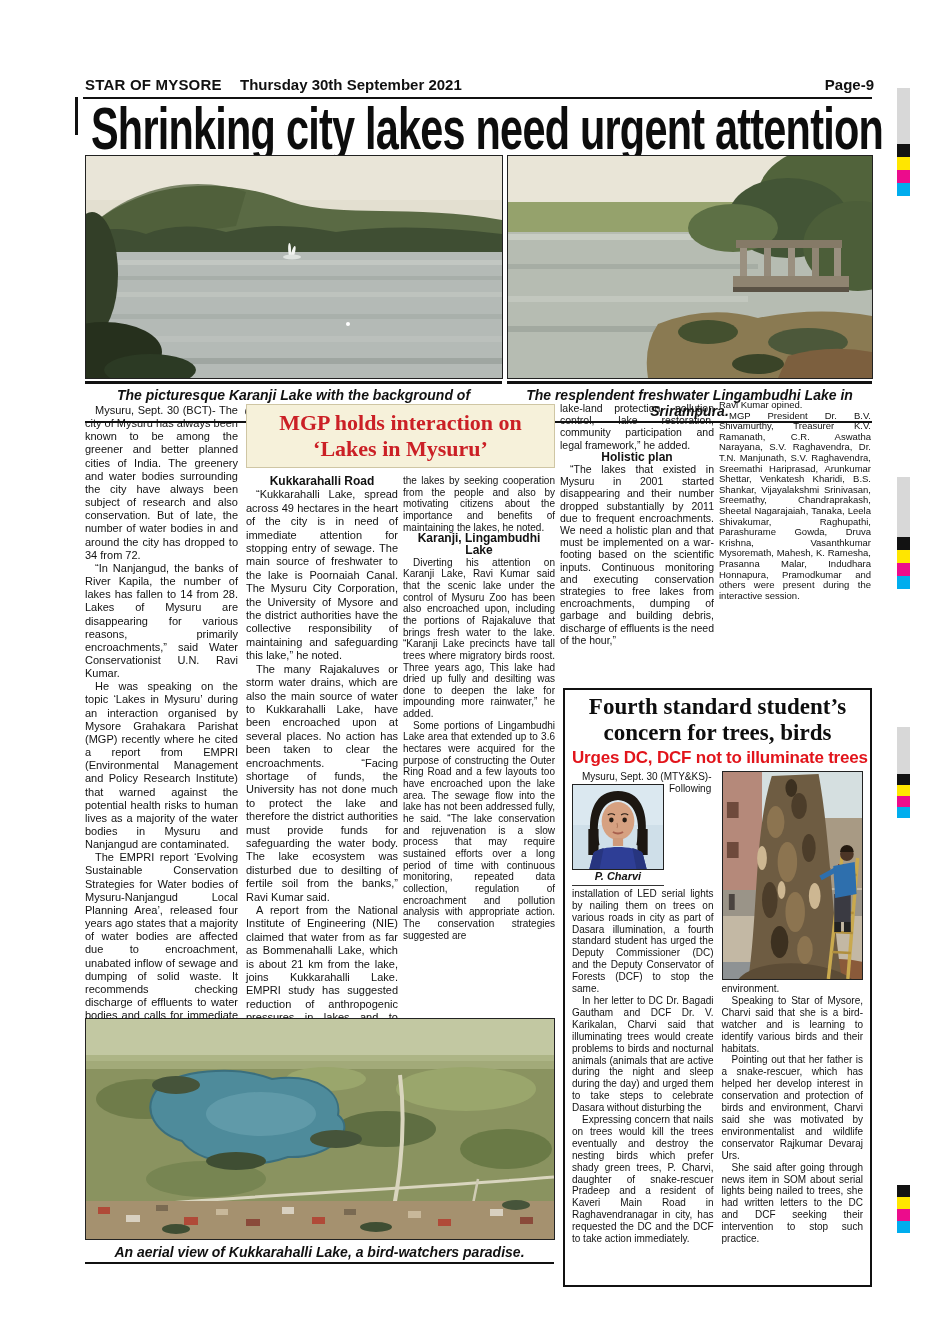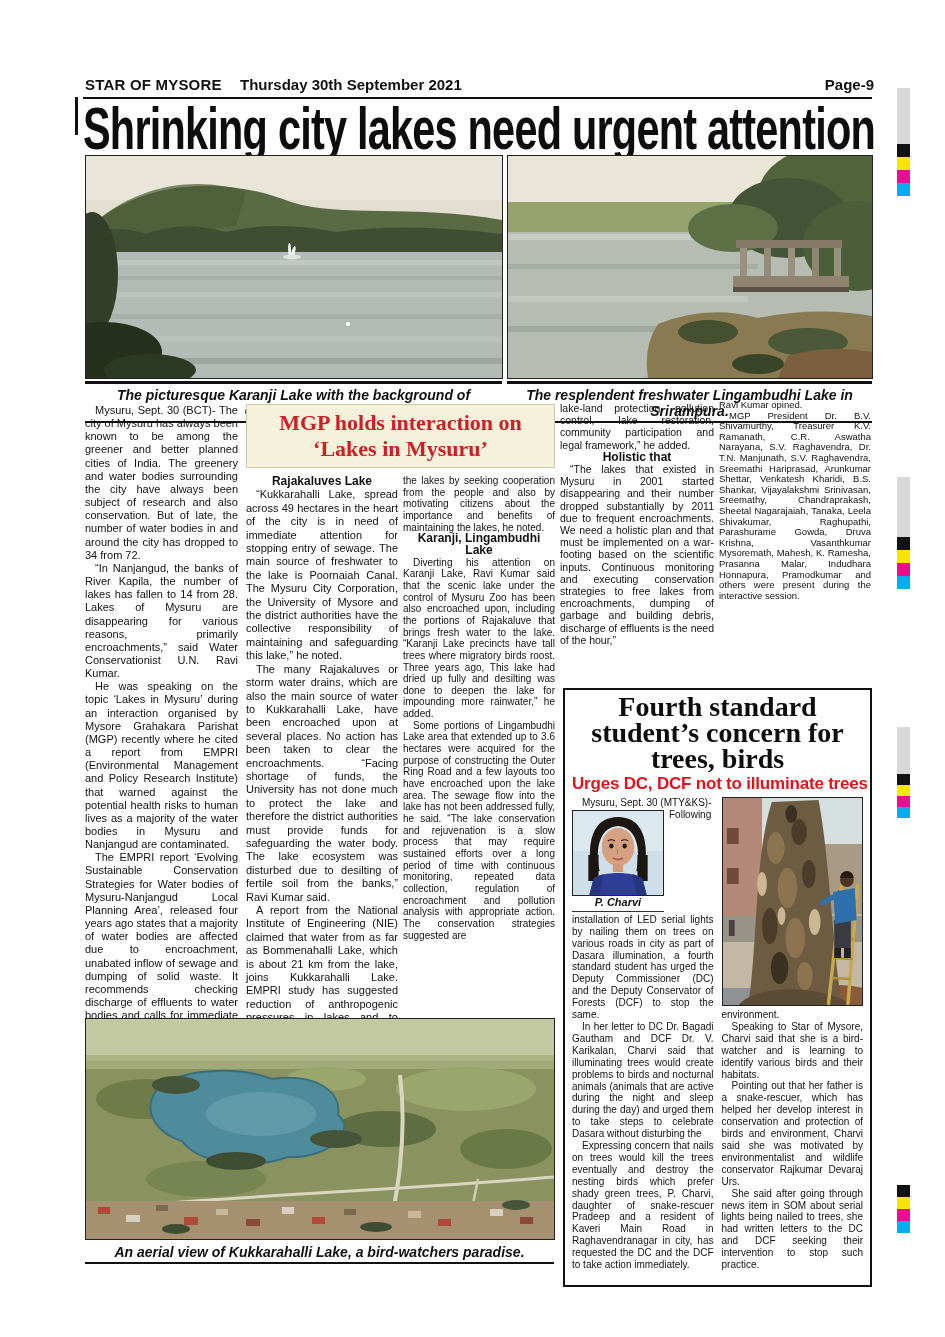--- a/index.html
+++ b/index.html
@@ -8,21 +8,21 @@
     font-family:"Liberation Sans", sans-serif; color:#111; overflow:hidden;
   }
   
   .masthead  { position:absolute; left:85px;  top:76px; font-size:15px; font-weight:bold; letter-spacing:.2px; }
   .issuedate { position:absolute; left:240px; top:76px; font-size:15px; font-weight:bold; }
   .pagenum   { position:absolute; right:71px; top:76px; font-size:15px; font-weight:bold;margin-left:45px; }
   .header-rule { position:absolute; left:83px; top:97px; width:789px; height:2px; background:#111; }
   .printmark-left { position:absolute; left:75px; top:97px; width:3px; height:38px; background:#111; }
 
   
-  .headline { position:absolute; left:83px; top:98px; width:792px; height:60px; overflow:visible;text-align:center; }
+  .headline { position:absolute; left:91px; top:98px; width:792px; height:60px; overflow:visible;text-align:center; }
   .fitline  { display:inline-block; white-space:nowrap; transform-origin:0 60%;
               font-size:54px; font-weight:bold; letter-spacing:-1px; color:#0d0d0d; }
 
   
   .photo { position:absolute; border:1px solid #222; background:#ccc; }
   .photo svg { display:block; width:100%; height:100%; }
   .p-karanji     { left:85px;  top:155px;  width:416px; height:222px; }
   .p-lingambudhi { left:507px; top:155px;  width:364px; height:222px; }
   .p-aerial      { left:85px;  top:1018px; width:468px; height:220px; }
   .capbar {
@@ -55,21 +55,21 @@
     line-height:26px; color:#cb2026; padding:0 14px;
   }
 
   
   .sbox {
     position:absolute; left:563px; top:688px; width:309px; height:599px;
     border:2.5px solid #111; box-sizing:border-box; background:#fff;
     padding:4px 7px 4px 7px; overflow:hidden;
   }
   .sbox-title {
-    font-family:"Liberation Serif", serif; font-weight:bold; font-size:28px;
+    font-family:"Liberation Serif", serif; font-weight:bold; font-size:23px;
     line-height:26px; text-align:center; color:#0d0d0d;
   }
   .sbox-sub {
     font-size:17px; font-weight:bold; color:#e2141b; text-align:center;
     white-space:nowrap; margin:2px 0 3px; letter-spacing:-.2px;
   }
   .sbox-cols { display:flex; gap:8px; }
   .sbox-col { flex:1; text-align:justify; font-size:10px; line-height:11.9px; min-width:0; }
   .sbox-col p { margin:0; }
   .charvi { float:left; width:92px; margin:1px 5px 2px 0; border-bottom:1.5px solid #333; }
@@ -165,36 +165,36 @@
     <p class="ind">“In Nanjangud, the banks of River Kapila, the number of lakes has fallen to 14 from 28. Lakes of Mysuru are disappearing for various reasons, primarily encroachments,” said Water Conservationist U.N. Ravi Kumar.</p>
     <p class="ind">He was speaking on the topic ‘Lakes in Mysuru’ during an interaction organised by Mysore Grahakara Parishat (MGP) recently where he cited a report from EMPRI (Environmental Management and Policy Research Institute) that warned against the potential health risks to human lives as a majority of the water bodies in Mysuru and Nanjangud are contaminated.</p>
     <p class="ind">The EMPRI report ‘Evolving Sustainable Conservation Strategies for Water bodies of Mysuru-Nanjangud Local Planning Area’, released four years ago states that a majority of water bodies are affected due to encroachment, unabated inflow of sewage and dumping of solid waste. It recommends checking discharge of effluents to water bodies and calls for immediate attention to conserve them.</p>
   </div>
 
   <div class="mgp-box">
     <div class="mgp-title">MGP holds interaction on ‘Lakes in Mysuru’</div>
   </div>
 
   <div class="col c2">
-    <p class="chead">Rajakaluves Lake</p>
+    <p class="chead">Kukkarahalli Road</p>
     <p class="ind">“Kukkarahalli Lake, spread across 49 hectares in the heart of the city is in need of immediate attention for stopping entry of sewage. The main source of freshwater to the lake is Poornaiah Canal. The Mysuru City Corporation, the University of Mysore and the district authorities have the collective responsibility of maintaining and safeguarding this lake,” he noted.</p>
     <p class="ind">The many Rajakaluves or storm water drains, which are also the main source of water to Kukkarahalli Lake, have been encroached upon at several places. No action has been taken to clear the encroachments. “Facing shortage of funds, the University has not done much to protect the lake and therefore the district authorities must provide funds for safeguarding the water body. The lake ecosystem was disturbed due to desilting of fertile soil from the banks,” Ravi Kumar said.</p>
     <p class="ind">A report from the National Institute of Engineering (NIE) claimed that water from as far as Bommenahalli Lake, which is about 21 km from the lake, joins Kukkarahalli Lake. EMPRI study has suggested reduction of anthropogenic pressures in lakes and to restore and conserve</p>
   </div>
 
   <div class="col c3">
     <p>the lakes by seeking cooperation from the people and also by motivating citizens about the importance and benefits of maintaining the lakes, he noted.</p>
     <p class="chead">Karanji, Lingambudhi Lake</p>
     <p class="ind">Diverting his attention on Karanji Lake, Ravi Kumar said that the scenic lake under the control of Mysuru Zoo has been also encroached upon, including the portions of Rajakaluve that brings fresh water to the lake. “Karanji Lake precincts have tall trees where migratory birds roost. Three years ago, This lake had dried up fully and desilting was done to deepen the lake for impounding more rainwater,” he added.</p>
     <p class="ind">Some portions of Lingambudhi Lake area that extended up to 3.6 hectares were acquired for the purpose of constructing the Outer Ring Road and a few layouts too have encroached upon the lake area. The sewage flow into the lake has not been addressed fully, he said. “The lake conservation and rejuvenation is a slow process that may require sustained efforts over a long period of time with continuous monitoring, repeated data collection, regulation of encroachment and pollution analysis with appropriate action. The conservation strategies suggested are</p>
   </div>
 
   <div class="col c4">
     <p>lake-land protection, pollution control, lake restoration, community participation and legal framework,” he added.</p>
-    <p class="chead">Holistic that</p>
+    <p class="chead">Holistic plan</p>
     <p class="ind">“The lakes that existed in Mysuru in 2001 started disappearing and their number dropped substantially by 2011 due to frequent encroachments. We need a holistic plan and that must be implemented on a war-footing based on the scientific inputs. Continuous monitoring and executing conservation strategies to free lakes from encroachments, dumping of garbage and building debris, discharge of effluents is the need of the hour,”</p>
   </div>
 
   <div class="col c5">
     <p>Ravi Kumar opined.</p>
     <p class="ind">MGP President Dr. B.V. Shivamurthy, Treasurer K.V. Ramanath, C.R. Aswatha Narayana, S.V. Raghavendra, Dr. T.N. Manjunath, S.V. Raghavendra, Sreemathi Hariprasad, Arunkumar Shettar, Venkatesh Kharidi, B.S. Shankar, Vijayalakshmi Srinivasan, Sreemathy, Chandraprakash, Sheetal Nagarajaiah, Tanaka, Leela Shivakumar, Raghupathi, Parashurame Gowda, Druva Krishna, Vasanthkumar Mysoremath, Mahesh, K. Ramesha, Prasanna Malar, Indudhara Honnapura, Pramodkumar and others were present during the interactive session.</p>
   </div>
 
   <div class="sbox">
     <div class="sbox-title">Fourth standard student’s concern for trees, birds</div>

